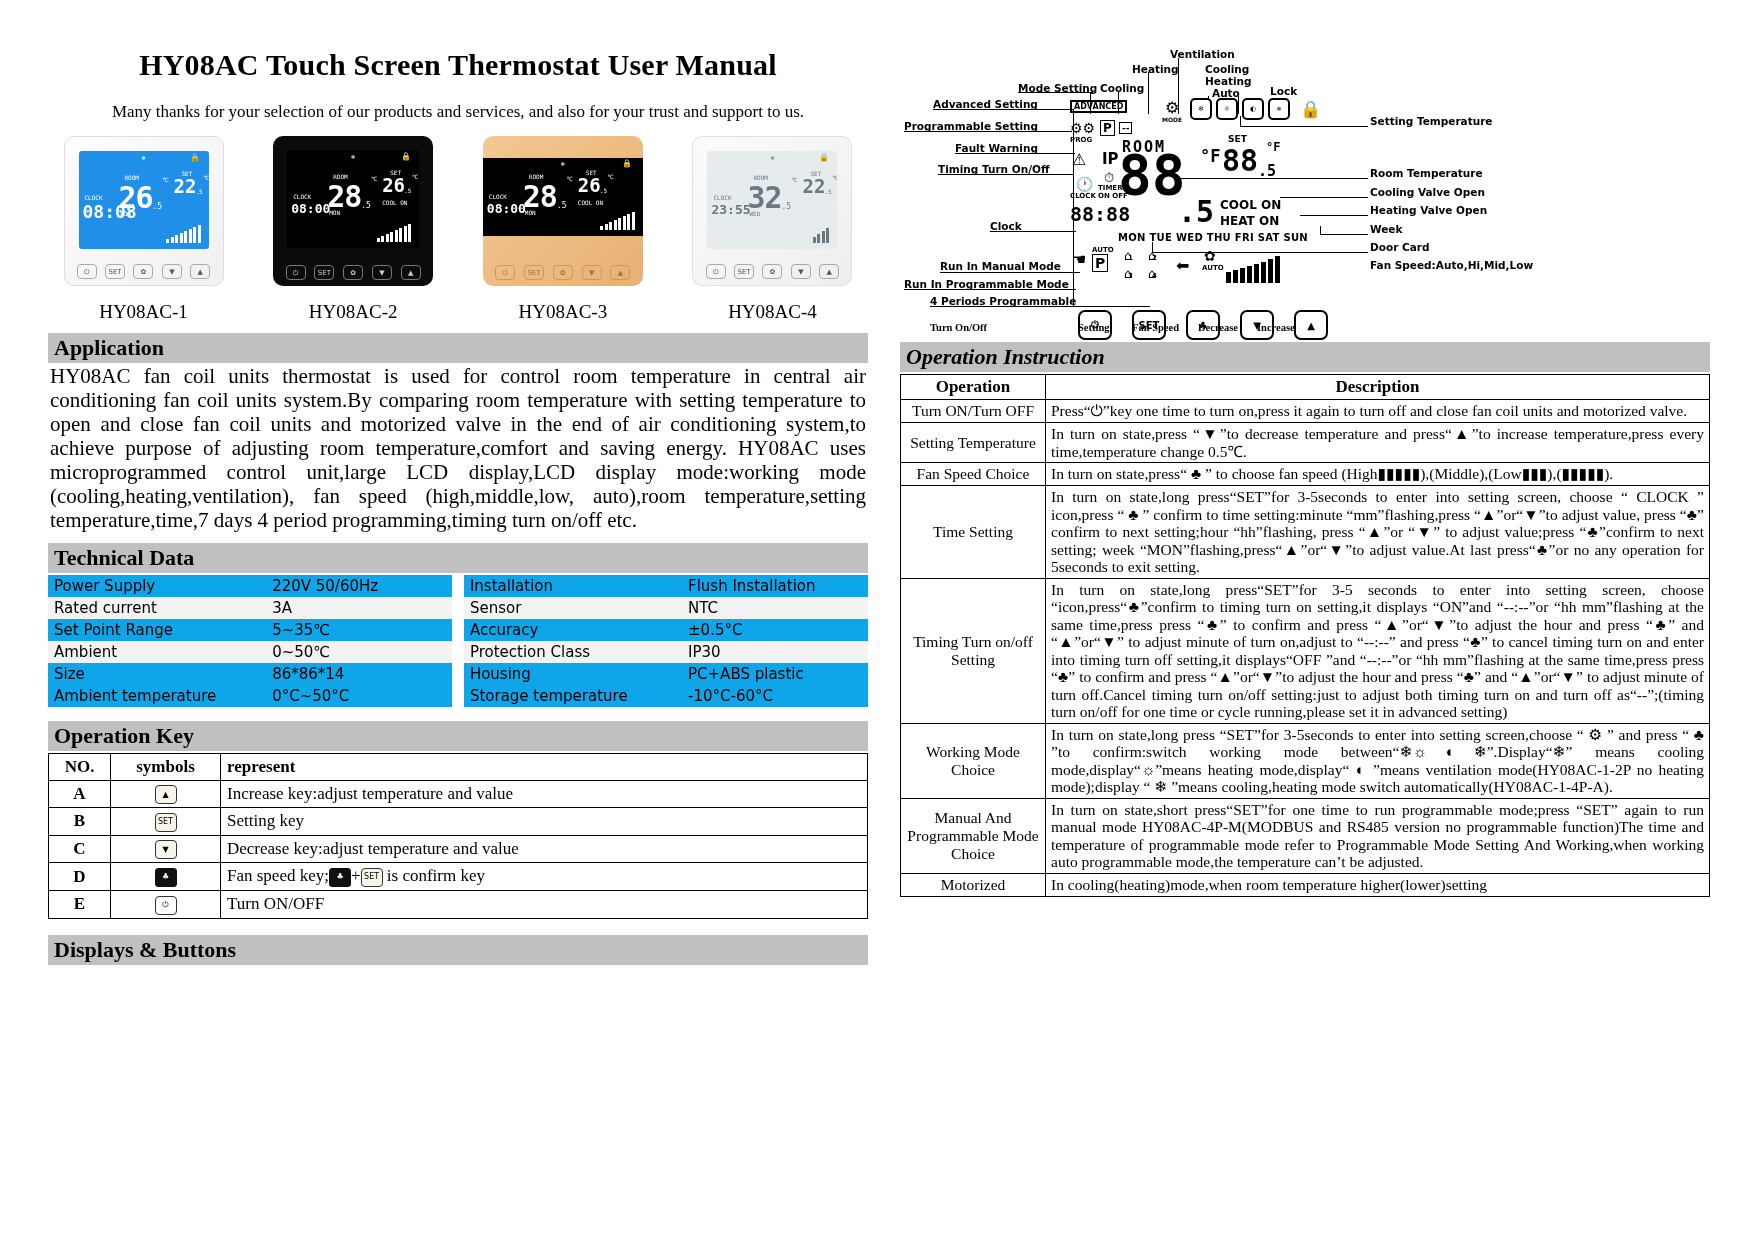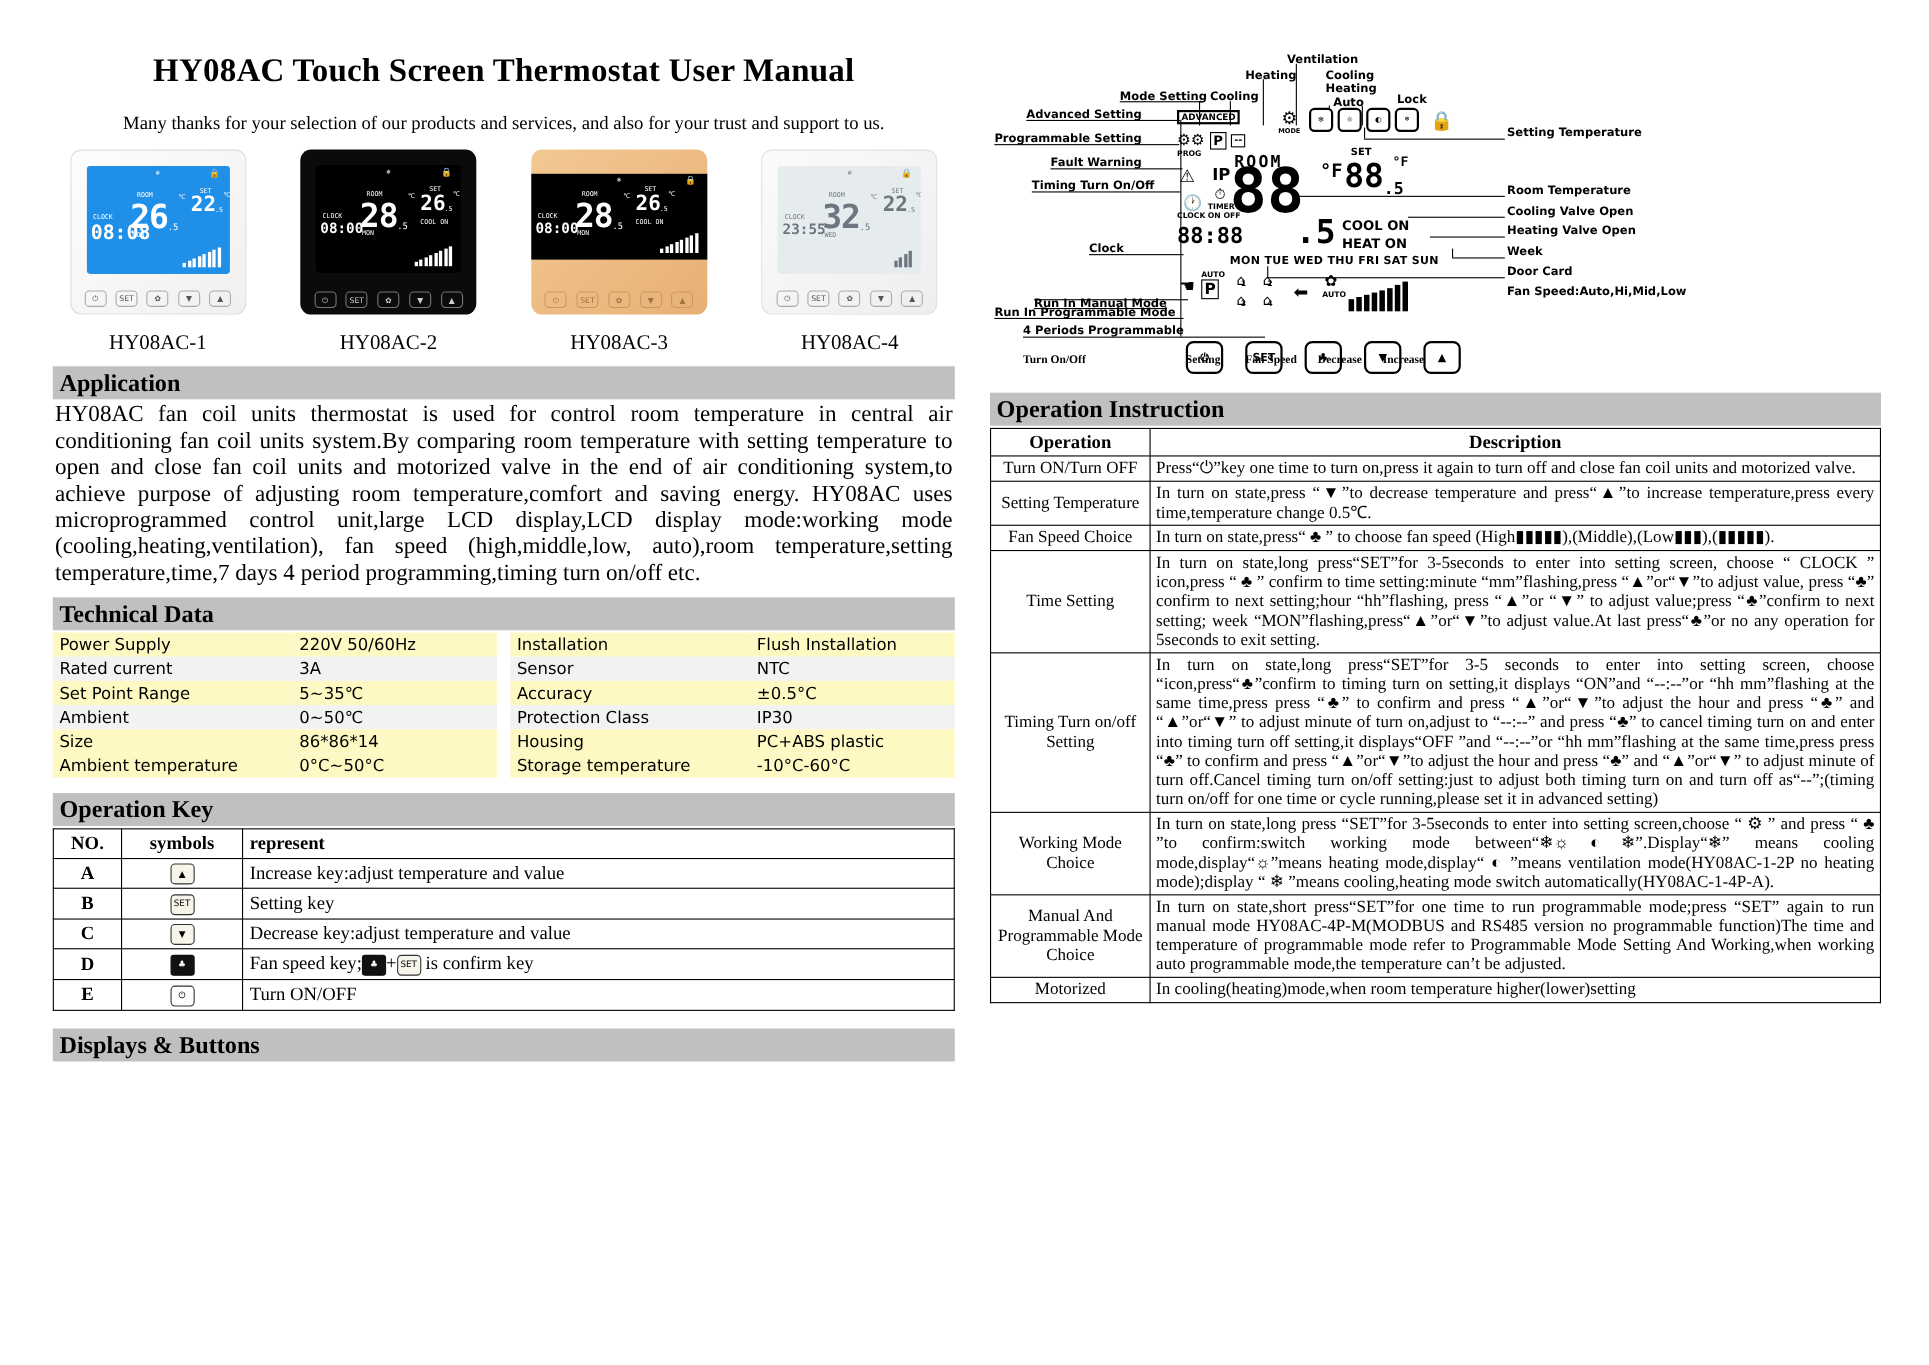--- a/index.html
+++ b/index.html
@@ -74,21 +74,21 @@
 
   .app-text {
     font-size:21px; text-align:justify; line-height:1.14;
     margin-top:2px; padding:0 2px;
   }
 
   
   table.tech { width:100%; border-collapse:collapse; margin-top:2px;
     font-family:"DejaVu Sans", sans-serif; font-size:15px; }
   table.tech td { padding:2px 6px; }
-  table.tech tr.shade td { background:#fef9c3; }
+  table.tech tr.shade td { background:#0ea5e9; }
   table.tech tr.light td { background:#f2f2f2; }
   td.k { width:27%; }
   td.v { width:23%; }
   td.gap { width:0; background:#fff !important; padding:0; }
 
   
   table.opkey { width:100%; border-collapse:collapse; margin-top:2px;
     font-size:17px; }
   table.opkey th, table.opkey td { border:1px solid #000; padding:3px 6px; }
   table.opkey th { font-weight:bold; }
@@ -425,21 +425,21 @@
       <div class="dline v" style="left:248px;top:52px;height:42px;"></div>
       <div class="dline v" style="left:278px;top:38px;height:56px;"></div>
       <div class="dline v" style="left:308px;top:76px;height:18px;"></div>
       <div class="dline v" style="left:338px;top:76px;height:18px;"></div>
 
       <div class="dlab" style="left:33px;top:78px;">Advanced Setting</div>
       <div class="dlab" style="left:4px;top:100px;">Programmable Setting</div>
       <div class="dlab" style="left:55px;top:122px;">Fault Warning</div>
       <div class="dlab" style="left:38px;top:143px;">Timing Turn On/Off</div>
       <div class="dlab" style="left:90px;top:200px;">Clock</div>
-      <div class="dlab" style="left:40px;top:250px;text-decoration:underline;">Run In Manual Mode</div>
+      <div class="dlab" style="left:40px;top:240px;">Run In Manual Mode</div>
       <div class="dlab" style="left:4px;top:258px;">Run In Programmable Mode</div>
       <div class="dlab" style="left:30px;top:275px;">4 Periods Programmable</div>
 
       <div class="dline h" style="left:33px;top:89px;width:140px;"></div>
       <div class="dline h" style="left:4px;top:111px;width:168px;"></div>
       <div class="dline h" style="left:55px;top:133px;width:120px;"></div>
       <div class="dline h" style="left:38px;top:154px;width:135px;"></div>
       <div class="dline h" style="left:90px;top:211px;width:86px;"></div>
       <div class="dline h" style="left:40px;top:252px;width:140px;"></div>
       <div class="dline h" style="left:4px;top:269px;width:172px;"></div>
@@ -537,21 +537,21 @@
     </div>
 
     <div style="position:relative;height:20px;">
       <div class="dlab" style="position:absolute;left:30px;top:2px;">Turn On/Off</div>
       <div class="dlab" style="position:absolute;left:178px;top:2px;">Setting</div>
       <div class="dlab" style="position:absolute;left:232px;top:2px;">Fan Speed</div>
       <div class="dlab" style="position:absolute;left:298px;top:2px;">Decrease</div>
       <div class="dlab" style="position:absolute;left:357px;top:2px;">Increase</div>
     </div>
 
-    <div class="sec-head" style="margin-top:17px;">Operation Instruction</div>
+    <div class="sec-head" style="margin-top:2px;font-style:italic;">Operation Instruction</div>
 
     <table class="opin">
       <thead>
         <tr>
           <th>Operation</th>
           <th>Description</th>
         </tr>
       </thead>
       <tbody>
         <tr>

